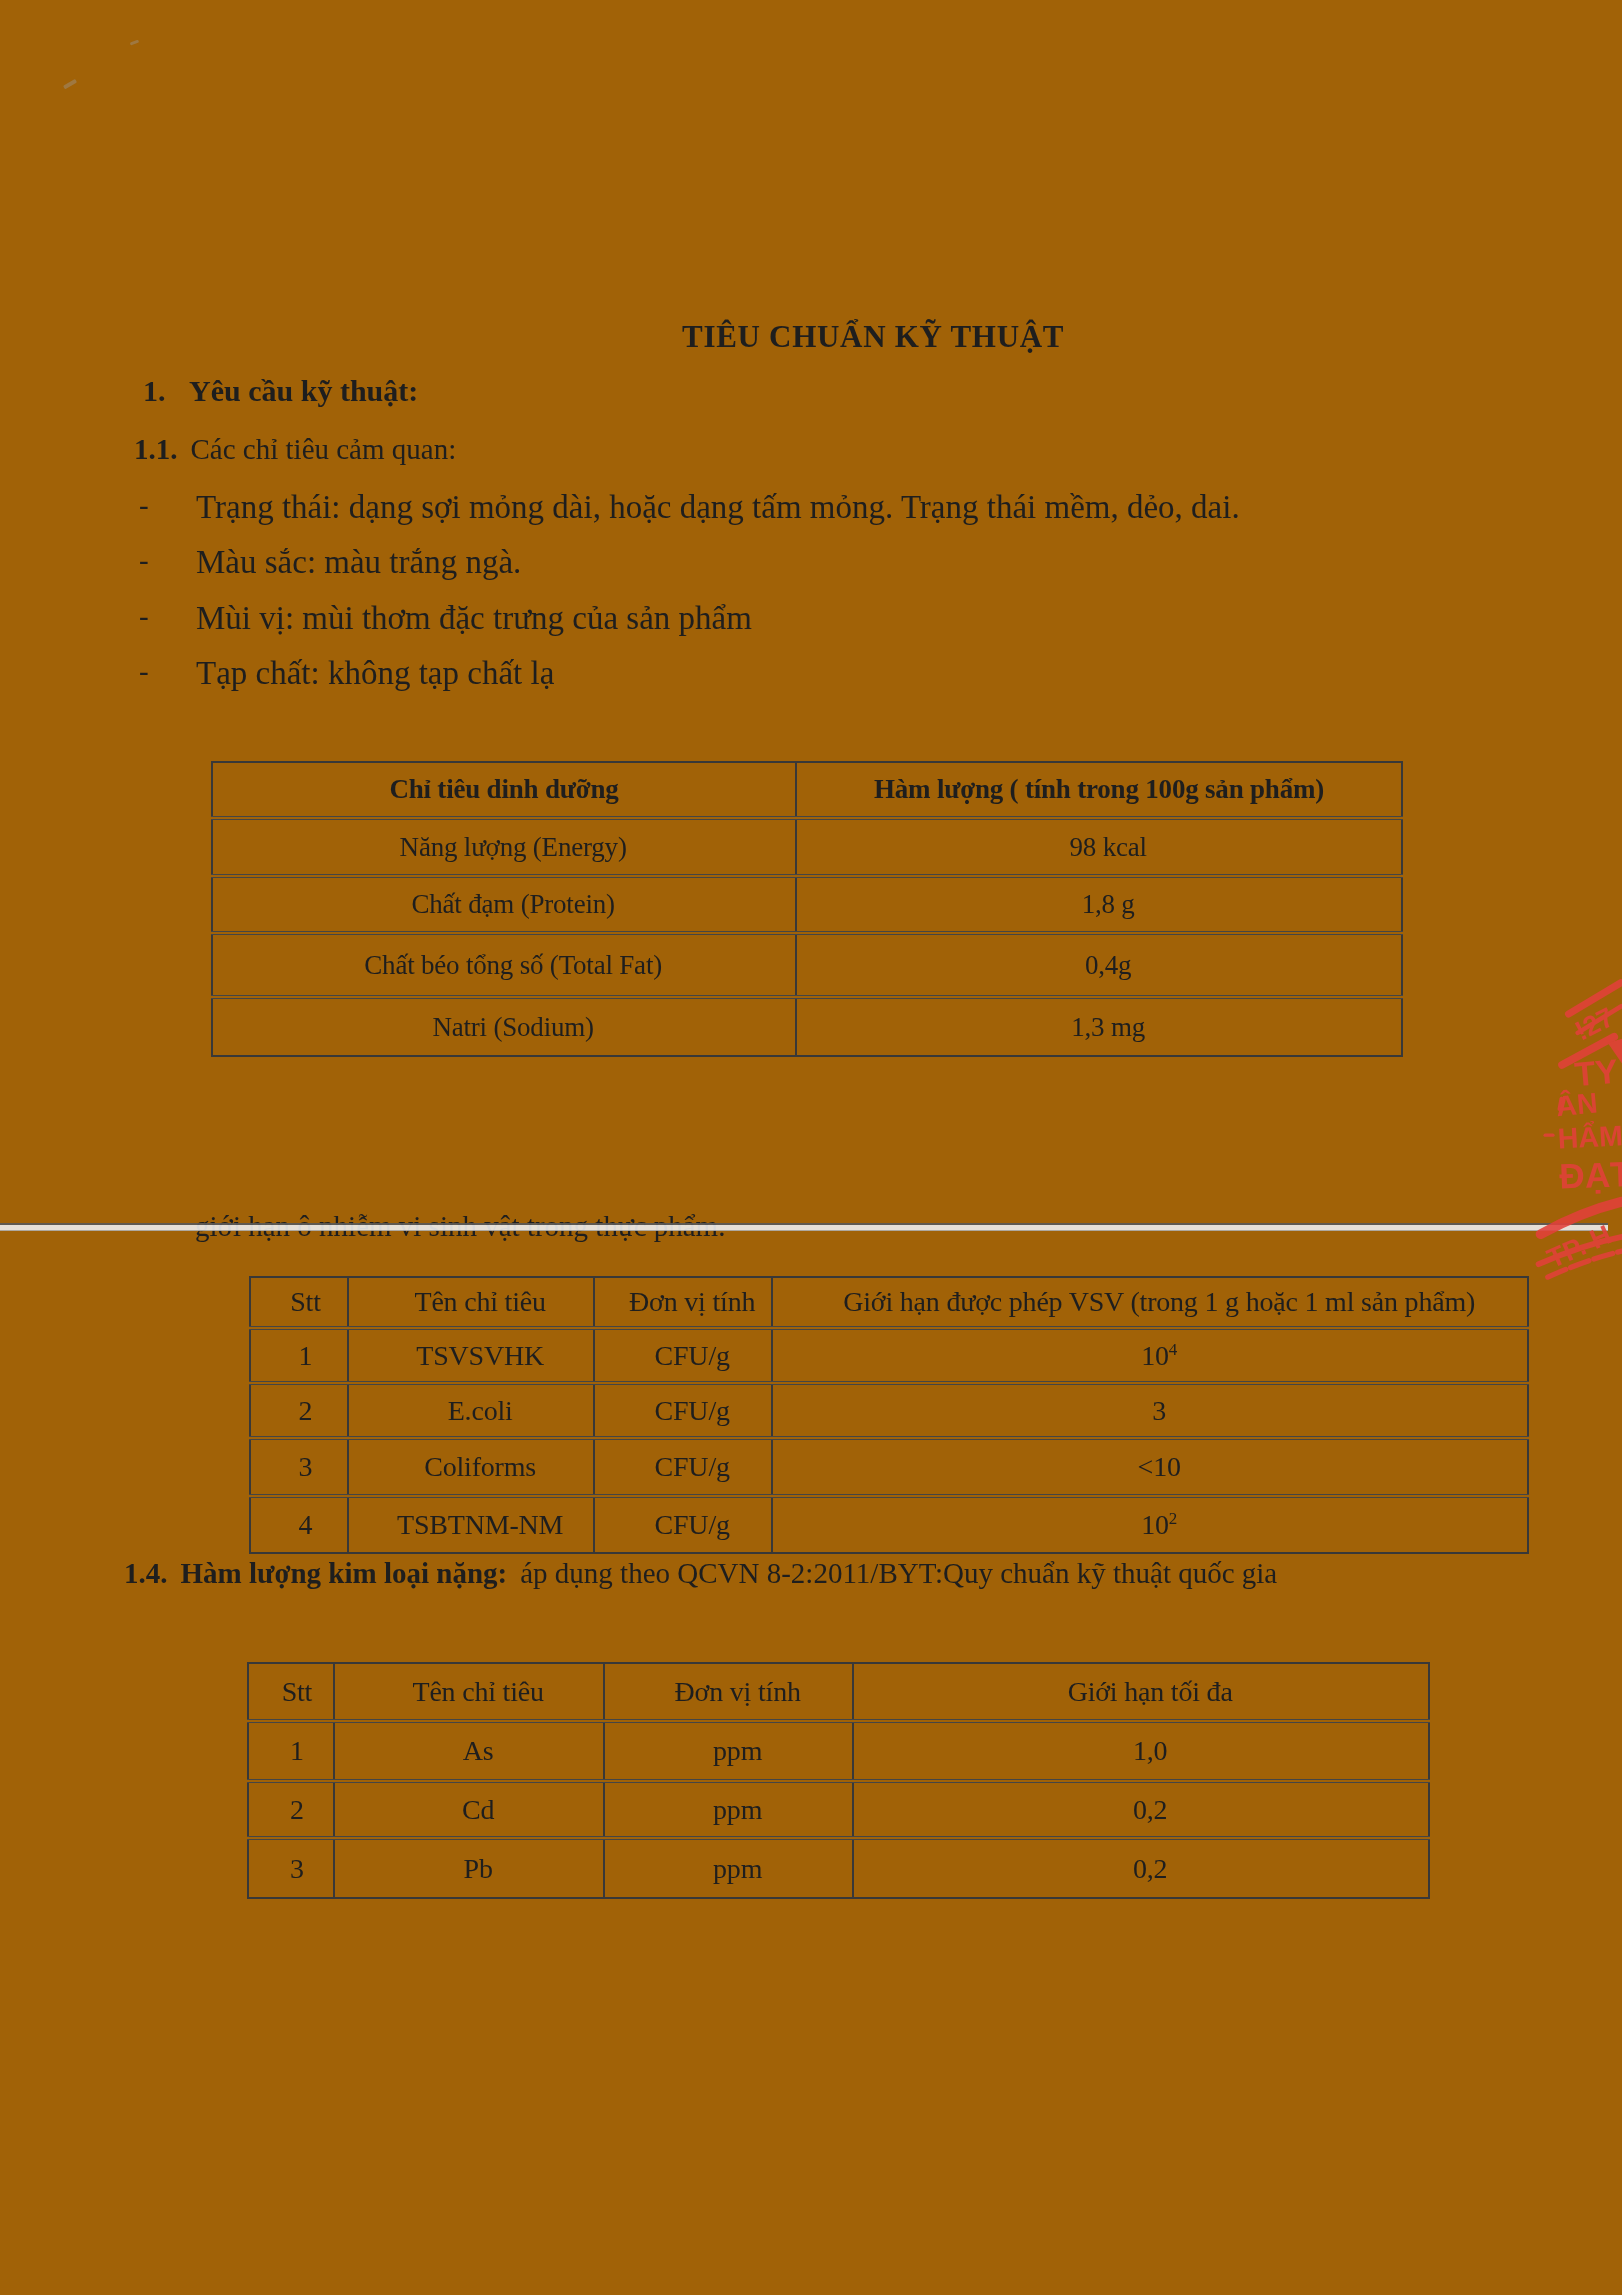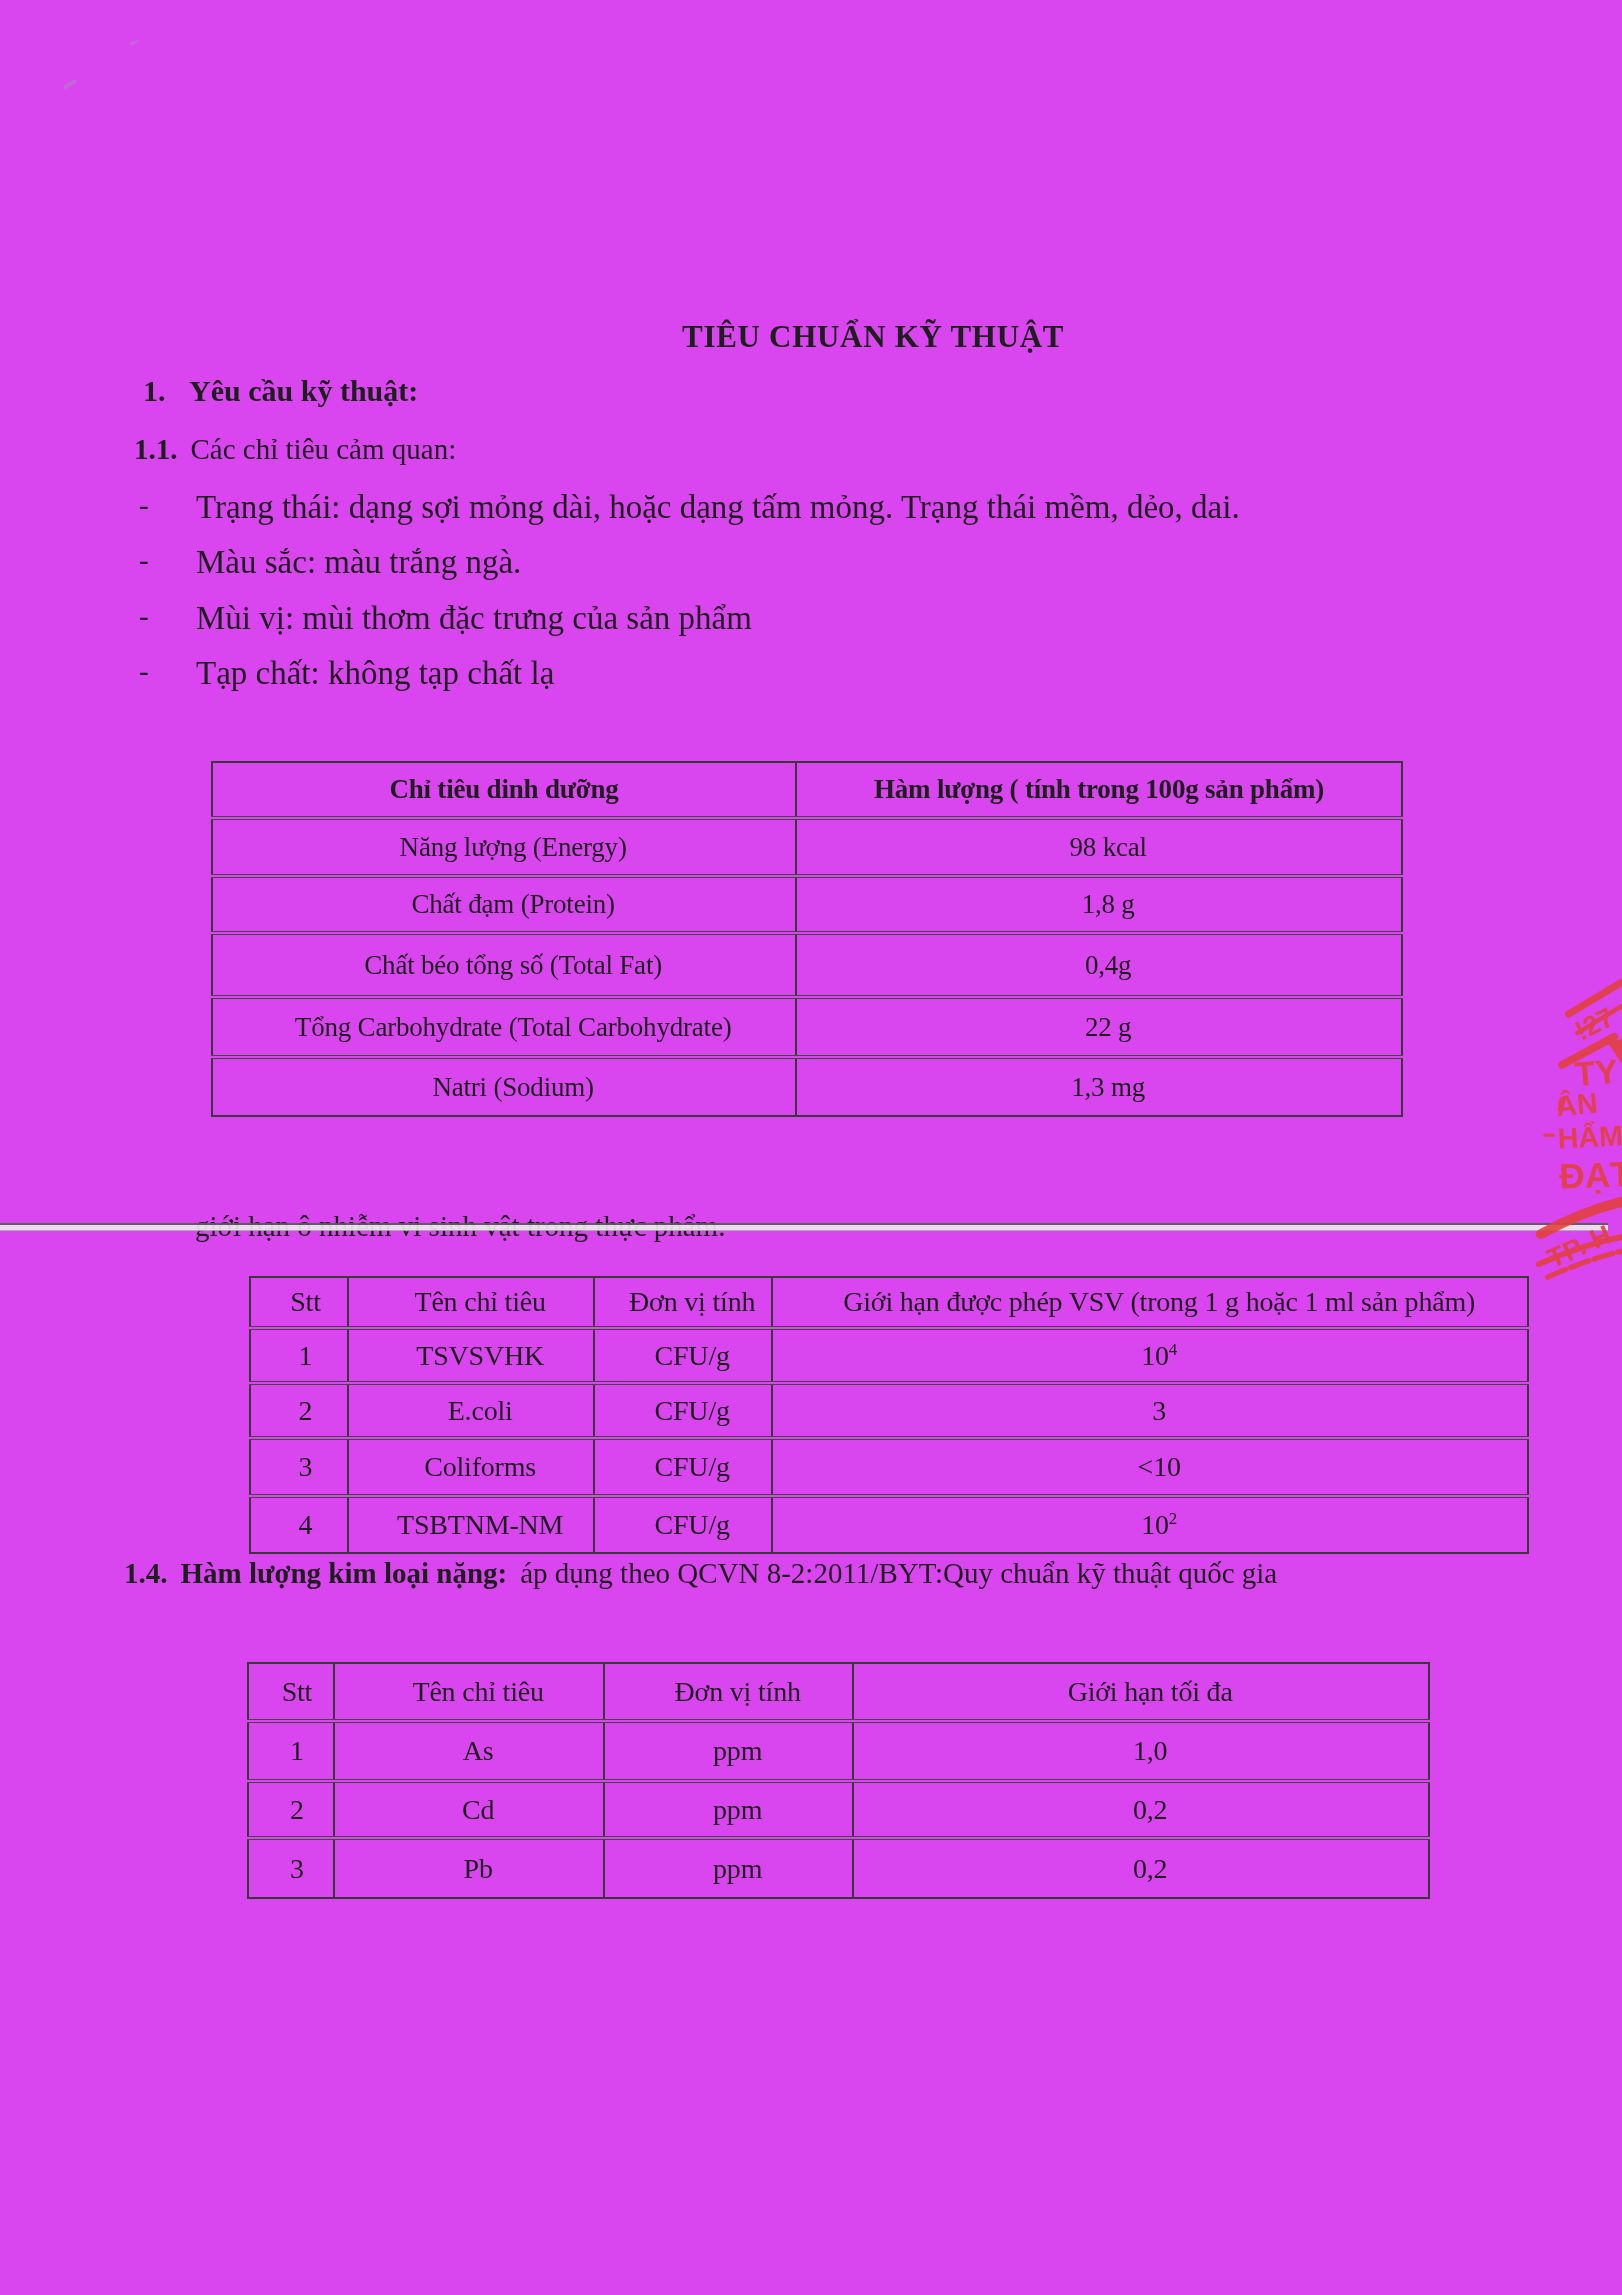--- a/index.html
+++ b/index.html
@@ -1,19 +1,19 @@
 <!DOCTYPE html>
 <html style="--stamp-color: #e2403a;font-size:10.5px"><head>
 <meta charset="utf-8">
 <style>
   html,body{margin:0;padding:0;background:#d8d8d8;}
   .page{
     position:relative;
     width:1622px;height:2295px;
-    background:#d946ef;
+    background:#a16207;
     overflow:hidden;
     font-family:"Liberation Serif","DejaVu Serif",serif;
     color:#1e1e1e;
   }
   .abs{position:absolute;white-space:nowrap;}
   .title{font-size:31px;font-weight:bold;letter-spacing:0.7px;}
   .h1{font-size:30px;font-weight:bold;}
   .body-line{font-size:29px;line-height:39px;}
   .bold{font-weight:bold;}
   .reg{font-weight:normal;}
@@ -109,24 +109,20 @@
       <td>Năng lượng (Energy)</td>
       <td>98 kcal</td>
     </tr>
     <tr style="height:57px;">
       <td>Chất đạm (Protein)</td>
       <td>1,8 g</td>
     </tr>
     <tr style="height:64px;">
       <td>Chất béo tổng số (Total Fat)</td>
       <td>0,4g</td>
-    </tr>
-    <tr style="height:60px;">
-      <td>Tổng Carbohydrate (Total Carbohydrate)</td>
-      <td>22 g</td>
     </tr>
     <tr style="height:59px;">
       <td>Natri (Sodium)</td>
       <td>1,3 mg</td>
     </tr>
   </tbody>
     </table>
 
   <div class="abs body-line" style="left:195px;top:1207px;">giới hạn ô nhiễm vi sinh vật trong thực phẩm.</div>
 

